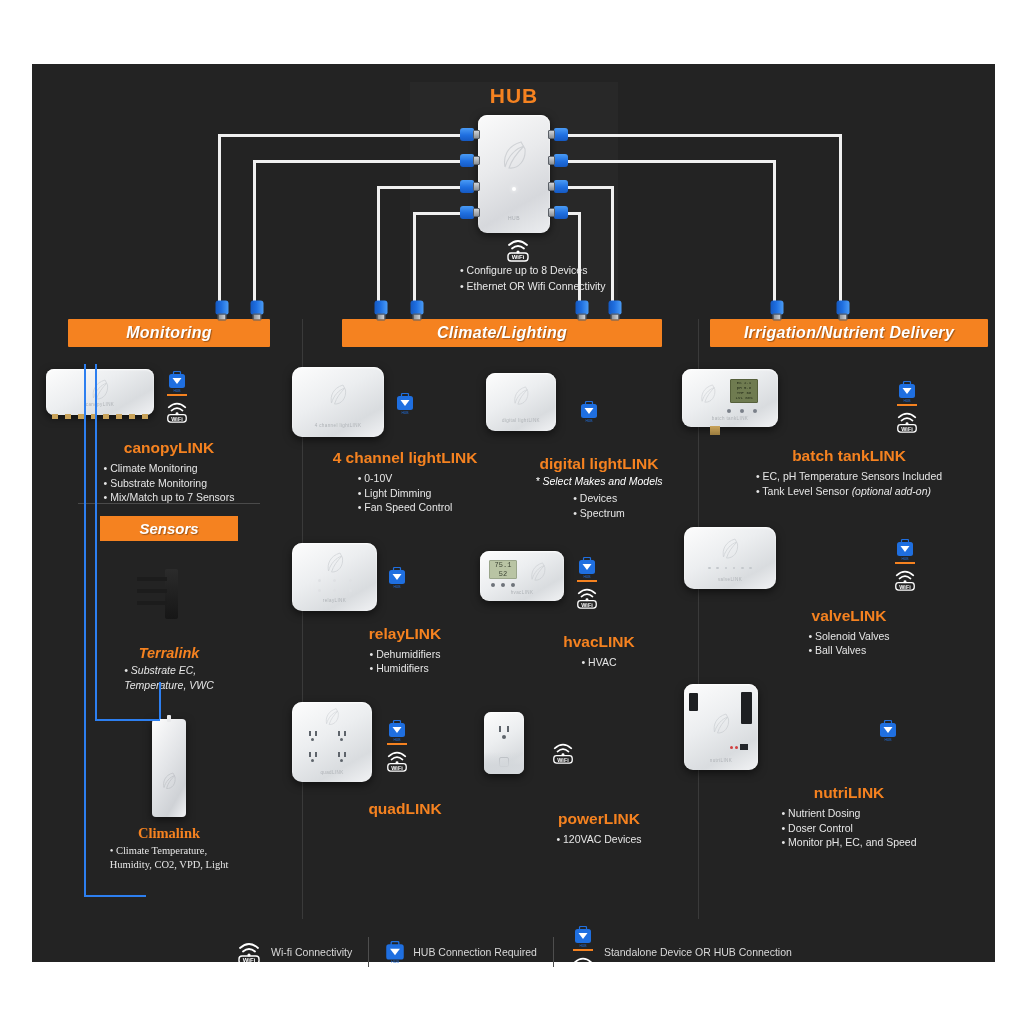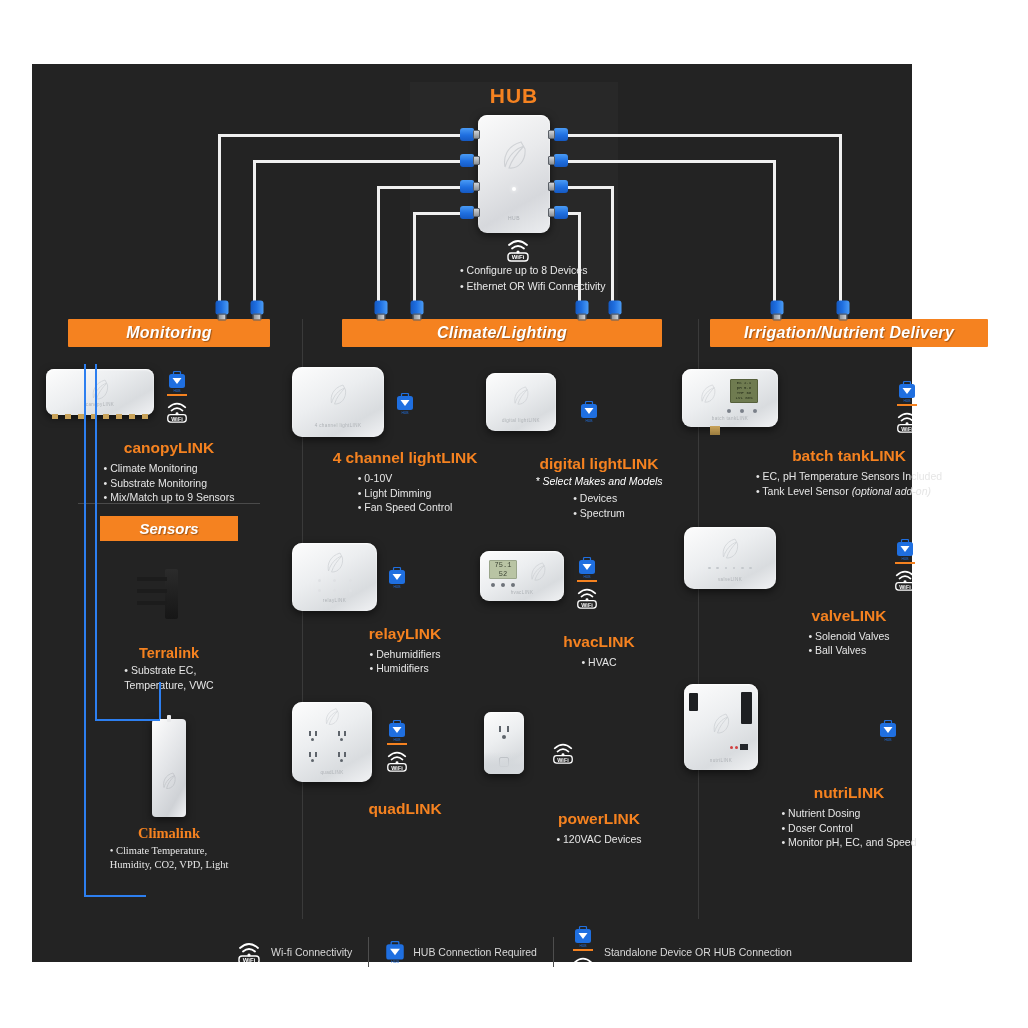--- a/index.html
+++ b/index.html
@@ -10,21 +10,21 @@
     overflow: hidden;
   }
   #stage {
     position: relative;
     width: 1028px; height: 1028px;
     background: #ffffff;
   }
   .frame {
     position: absolute;
     left: 32px; top: 64px;
-    width: 880px; height: 898px;
+    width: 963px; height: 898px;
     background: #232323;
   }
 
   
   .hub-panel {
     position: absolute;
     left: 378px; top: 18px;
     width: 208px; height: 250px;
     background: #282828;
   }
@@ -400,28 +400,28 @@
               <rect x="4" y="17" width="20" height="8" rx="3" fill="none" stroke="#fff" stroke-width="1.4"></rect>
               <text x="14" y="23.3" font-size="6" font-family="Liberation Sans, sans-serif" font-weight="bold" fill="#fff" text-anchor="middle">WiFi</text>
             </svg>
           </div>
         </div>
 
         <div class="prod-name" style="margin-top:24px;">canopyLINK</div>
         <ul class="prod-list">
           <li>Climate Monitoring</li>
           <li>Substrate Monitoring</li>
-          <li>Mix/Match up to 9 Sensors</li>
+          <li>Mix/Match up to 7 Sensors</li>
         </ul>
       </div>
 
       <div class="sensors-rule"></div>
       <div class="sensors-banner">Sensors</div>
 
-      <div class="prod" style="margin-top:28px;">
+      <div class="prod" style="margin-top:28px;font-style:italic;">
         <div style="position:relative; height:62px;">
           <div style="position:absolute; left:50%; top:0; margin-left:-4px; width:13px; height:50px; background:linear-gradient(180deg,#2b2b2b,#161616); border-radius:2px;"></div>
           <div style="position:absolute; left:50%; top:8px; margin-left:-32px; width:30px; height:4px; background:#1c1c1c;"></div>
           <div style="position:absolute; left:50%; top:20px; margin-left:-32px; width:30px; height:4px; background:#1c1c1c;"></div>
           <div style="position:absolute; left:50%; top:32px; margin-left:-32px; width:30px; height:4px; background:#1c1c1c;"></div>
         </div>
         <div class="sensor-name" style="margin-top:14px;">Terralink</div>
         <ul class="sensor-list">
           <li>Substrate EC,</li>
           <li class="cont">Temperature, VWC</li>

